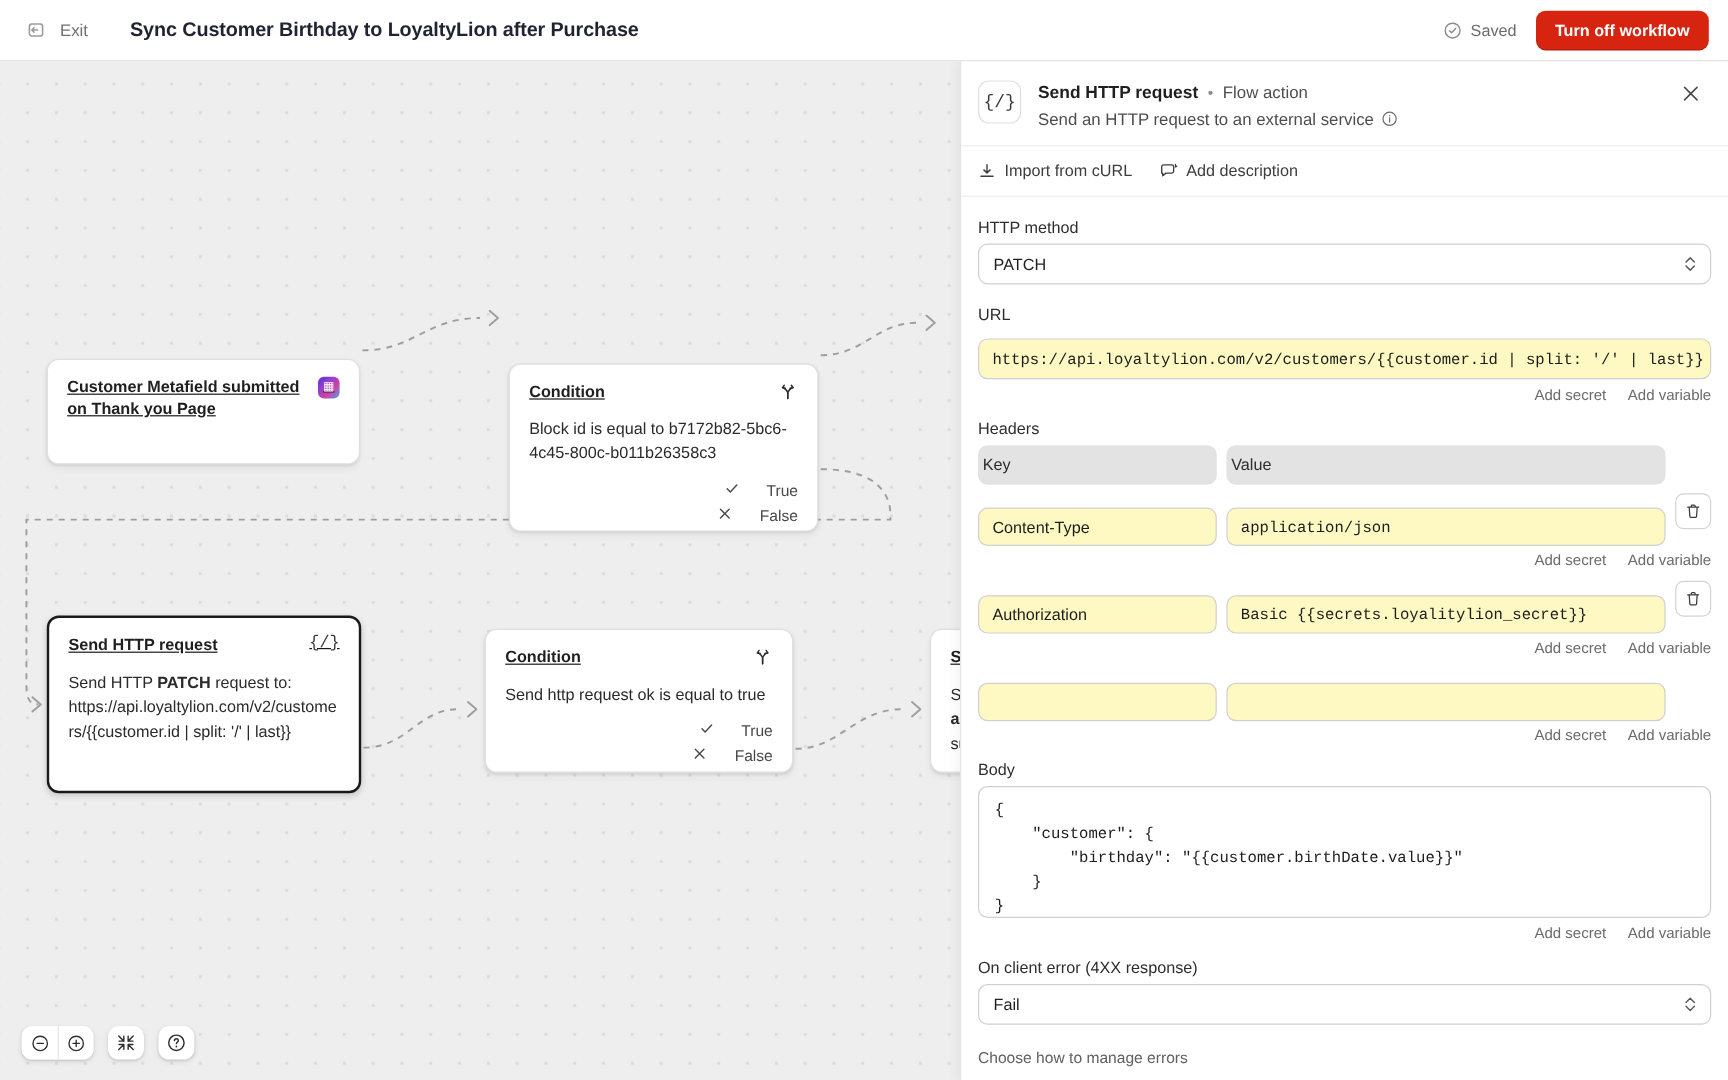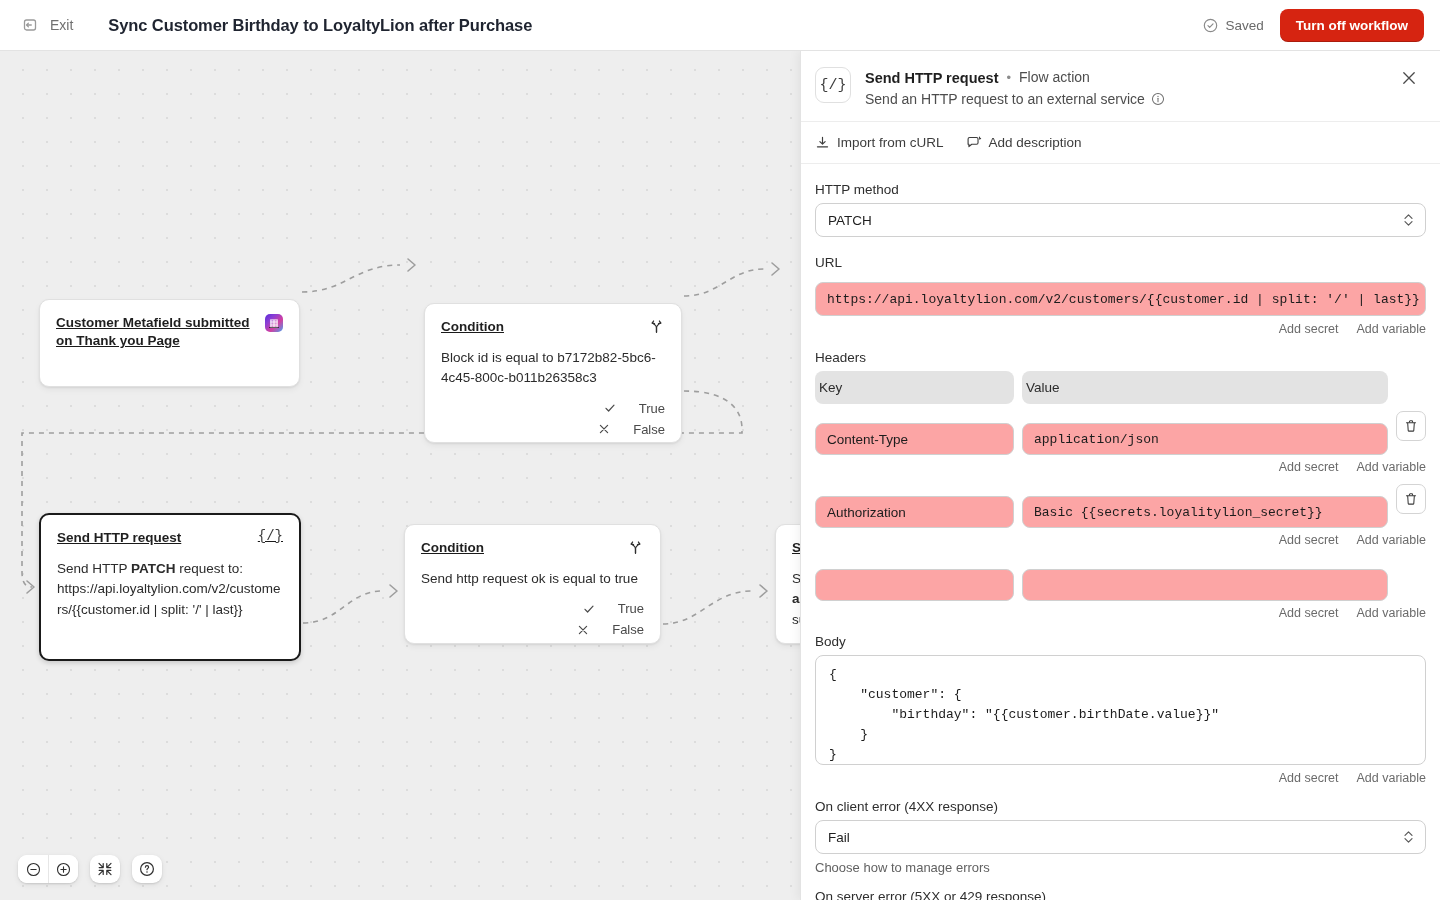--- a/index.html
+++ b/index.html
@@ -82,21 +82,21 @@
     margin-top: 12px;
     font-size: 13.5px; color: #2b2b2b; line-height: 1.5;
     word-break: break-word;
   }
   .node-body b { font-weight: 700; }
   .node-branches {
     margin-top: 12px; display: flex; flex-direction: column;
     align-items: flex-end; gap: 6px;
     font-size: 13px; color: #4a4a4a;
   }
-  .branch { display: flex; align-items: center; gap: 23px; }
+  .branch { display: flex; align-items: flex-start; gap: 23px; }
 
   .trigger-icon {
     width: 18px; height: 18px; border-radius: 5px; flex: none;
     background: linear-gradient(135deg,#5b2bd9 0%,#8b3fd4 30%,#d23fa0 62%,#4aa3f0 100%);
     display:flex; align-items:center; justify-content:center;
   }
   .trigger-icon span {
     font-size: 10px; color: #fff; line-height: 1;
   }
   .code-glyph {
@@ -196,21 +196,21 @@
     width: 100%; height: 34px;
     border: 1px solid #d0d0d0; border-radius: 8px;
     background: #fff; display: flex; align-items: center;
     padding: 0 12px; font-size: 13.5px; color: #1f1f1f;
     cursor: pointer;
   }
   .select-box .chev { position: absolute; right: 11px; top: 8px; }
   .input-box {
     width: 100%; height: 34px;
     border: 1px solid #d0d0d0; border-radius: 8px;
-    background: #fca5a5; display: flex; align-items: center;
+    background: #fef9c3; display: flex; align-items: center;
     padding: 0 11px;
     font-family: "Liberation Mono", monospace;
     font-size: 13px; color: #1c1c1c;
     white-space: nowrap; overflow: hidden;
     cursor: text;
     margin-top: 12px;
   }
   .helper-row {
     display: flex; justify-content: flex-end; gap: 18px;
     margin-top: 6px; font-size: 12.5px; color: #6b6b6b;
@@ -245,21 +245,21 @@
   .hdr-helper { margin-top: 5px; margin-bottom: 10px; }
 
   .textarea-box {
     width: 100%; height: 110px;
     border: 1px solid #d0d0d0; border-radius: 8px;
     background: #fff; padding: 9px 13px;
     font-family: "Liberation Mono", monospace;
     font-size: 13px; color: #1c1c1c; line-height: 1.53;
     white-space: pre; overflow: hidden; cursor: text;
   }
-  .sub-help { font-size: 13px; color: #616161; margin-top: 6px; }
+  .sub-help { font-size: 13px; color: #616161; margin-top: 20px; }
 </style>
 </head>
 <body>
 
 <div class="app">
 
   <div class="topbar">
     <div class="exit-btn">
       <svg class="exit-icon" viewBox="0 0 16 16" fill="none">
         <rect x="2.5" y="3" width="11" height="10" rx="2" stroke="#9a9a9a" stroke-width="1.3"></rect>

